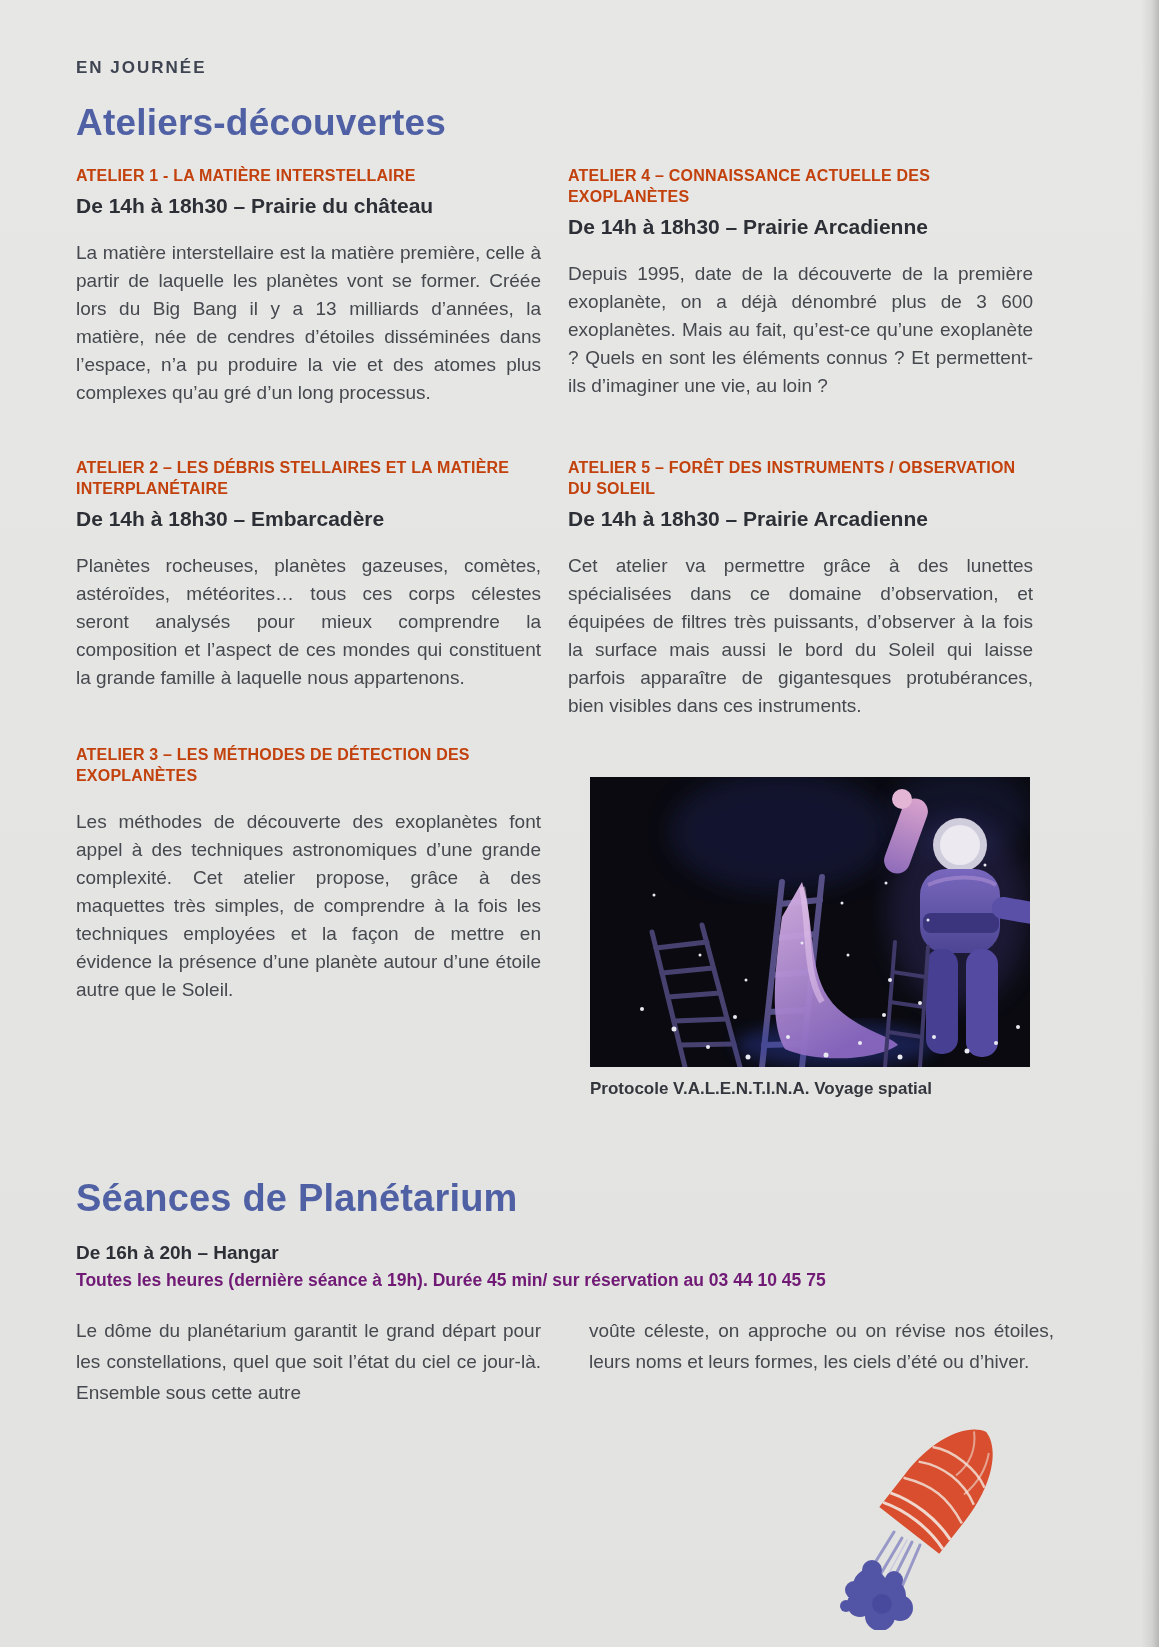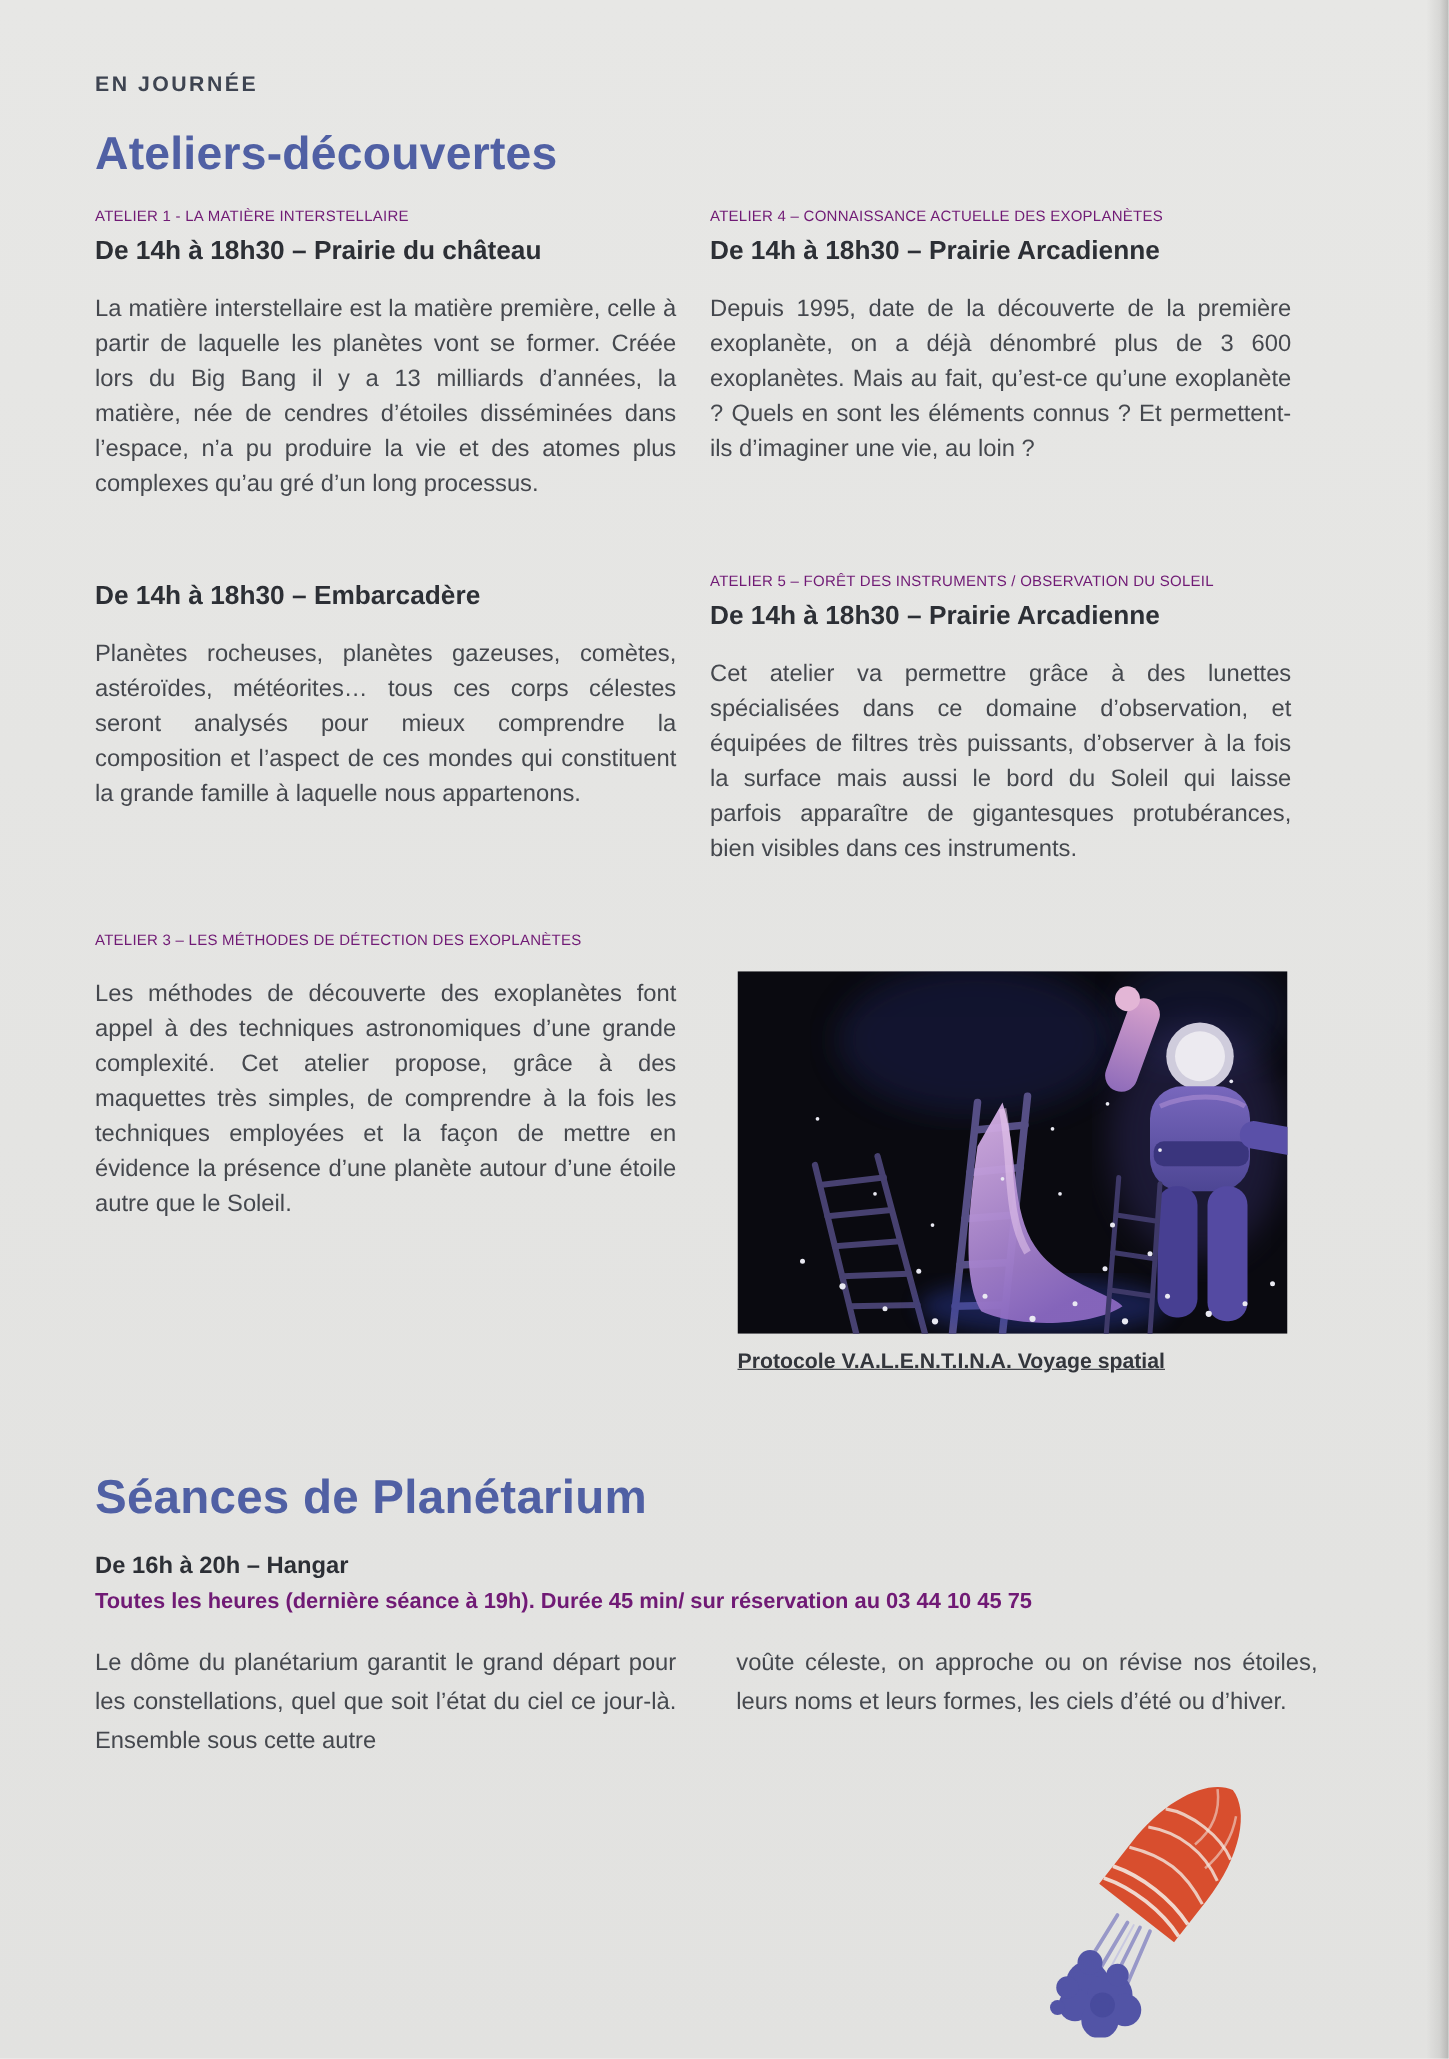--- a/index.html
+++ b/index.html
@@ -8,24 +8,24 @@
     background:linear-gradient(180deg,#e7e7e5 0%,#e4e4e2 55%,#e2e2e0 100%);
     font-family:"Liberation Sans",sans-serif;color:#45484e;
   }
   .page-edge{position:absolute;top:0;right:0;width:18px;height:100%;
     background:linear-gradient(to right,rgba(100,100,98,0) 0%,rgba(100,100,98,.12) 60%,rgba(80,80,78,.30) 100%);}
   .content{position:absolute;left:76px;top:58px;width:957px;}
   .kicker{font-size:17px;font-weight:600;letter-spacing:2px;color:#3e4451;}
   .main-title{margin:24px 0 0;font-size:37px;font-weight:700;color:#5060a4;letter-spacing:.2px;}
   .grid{display:grid;grid-template-columns:465px 465px;column-gap:27px;
     grid-template-rows:292px 287px auto;margin-top:22px;}
-  .atelier h2{margin:0;font-size:12px;line-height:1.3;font-weight:400;color:#701a75;letter-spacing:.2px;}
+  .atelier h2{margin:0;font-size:16px;line-height:1.3;font-weight:700;color:#c2410c;letter-spacing:.2px;}
   .schedule{margin-top:7px;font-size:21px;font-weight:700;color:#2c2f35;}
   .atelier p{margin:21px 0 0;font-size:19px;line-height:28px;text-align:justify;color:#45484e;}
-  .photo-figure{margin:32px 0 0 22px;width:432px;text-decoration:underline;}
+  .photo-figure{margin:32px 0 0 22px;width:432px;}
   .photo-figure svg{display:block;}
   .photo-caption{margin-top:12px;font-size:17px;font-weight:600;color:#33363c;}
   .planetarium{margin-top:78px;}
   .plan-title{margin:0;font-size:38px;font-weight:700;color:#5060a4;letter-spacing:.2px;}
   .plan-schedule{margin-top:22px;font-size:19px;font-weight:700;color:#2c2f35;}
   .plan-info{margin-top:6px;font-size:17.5px;font-weight:700;color:#701a75;}
   .plan-cols{display:grid;grid-template-columns:465px 465px;column-gap:27px;margin-top:24px;gap:48px;}
   .plan-cols p{margin:0;font-size:19px;line-height:31px;text-align:justify;color:#45484e;}
   .rocket{position:absolute;left:832px;top:1390px;}
 </style>
@@ -45,20 +45,21 @@
       <p>La matière interstellaire est la matière première, celle à partir de laquelle les planètes vont se former. Créée lors du Big Bang il y a 13 milliards d’années, la matière, née de cendres d’étoiles disséminées dans l’espace, n’a pu produire la vie et des atomes plus complexes qu’au gré d’un long processus.</p>
     </section>
 
     <section class="atelier">
       <h2>ATELIER 4 – CONNAISSANCE ACTUELLE DES EXOPLANÈTES</h2>
       <div class="schedule">De 14h à 18h30 –  Prairie Arcadienne</div>
       <p>Depuis 1995, date de la découverte de la première exoplanète, on a déjà dénombré plus de 3 600 exoplanètes. Mais au fait, qu’est-ce qu’une exoplanète ? Quels en sont les éléments connus ? Et permettent-ils d’imaginer une vie, au loin ?</p>
     </section>
 
     <section class="atelier">
+      <h2>ATELIER 2 – LES DÉBRIS STELLAIRES ET LA MATIÈRE INTERPLANÉTAIRE</h2>
       <div class="schedule">De 14h à 18h30 – Embarcadère</div>
       <p>Planètes rocheuses, planètes gazeuses, comètes, astéroïdes, météorites… tous ces corps célestes seront analysés pour mieux comprendre la composition et l’aspect de ces mondes qui constituent la grande famille à laquelle nous appartenons.</p>
     </section>
 
     <section class="atelier">
       <h2>ATELIER 5 – FORÊT DES INSTRUMENTS / OBSERVATION DU SOLEIL</h2>
       <div class="schedule">De 14h à 18h30 – Prairie Arcadienne</div>
       <p>Cet atelier va permettre grâce à des lunettes spécialisées dans ce domaine d’observation, et équipées de filtres très puissants, d’observer à la fois la surface mais aussi le bord du Soleil qui laisse parfois apparaître de gigantesques protubérances, bien visibles dans ces instruments.</p>
     </section>
 

